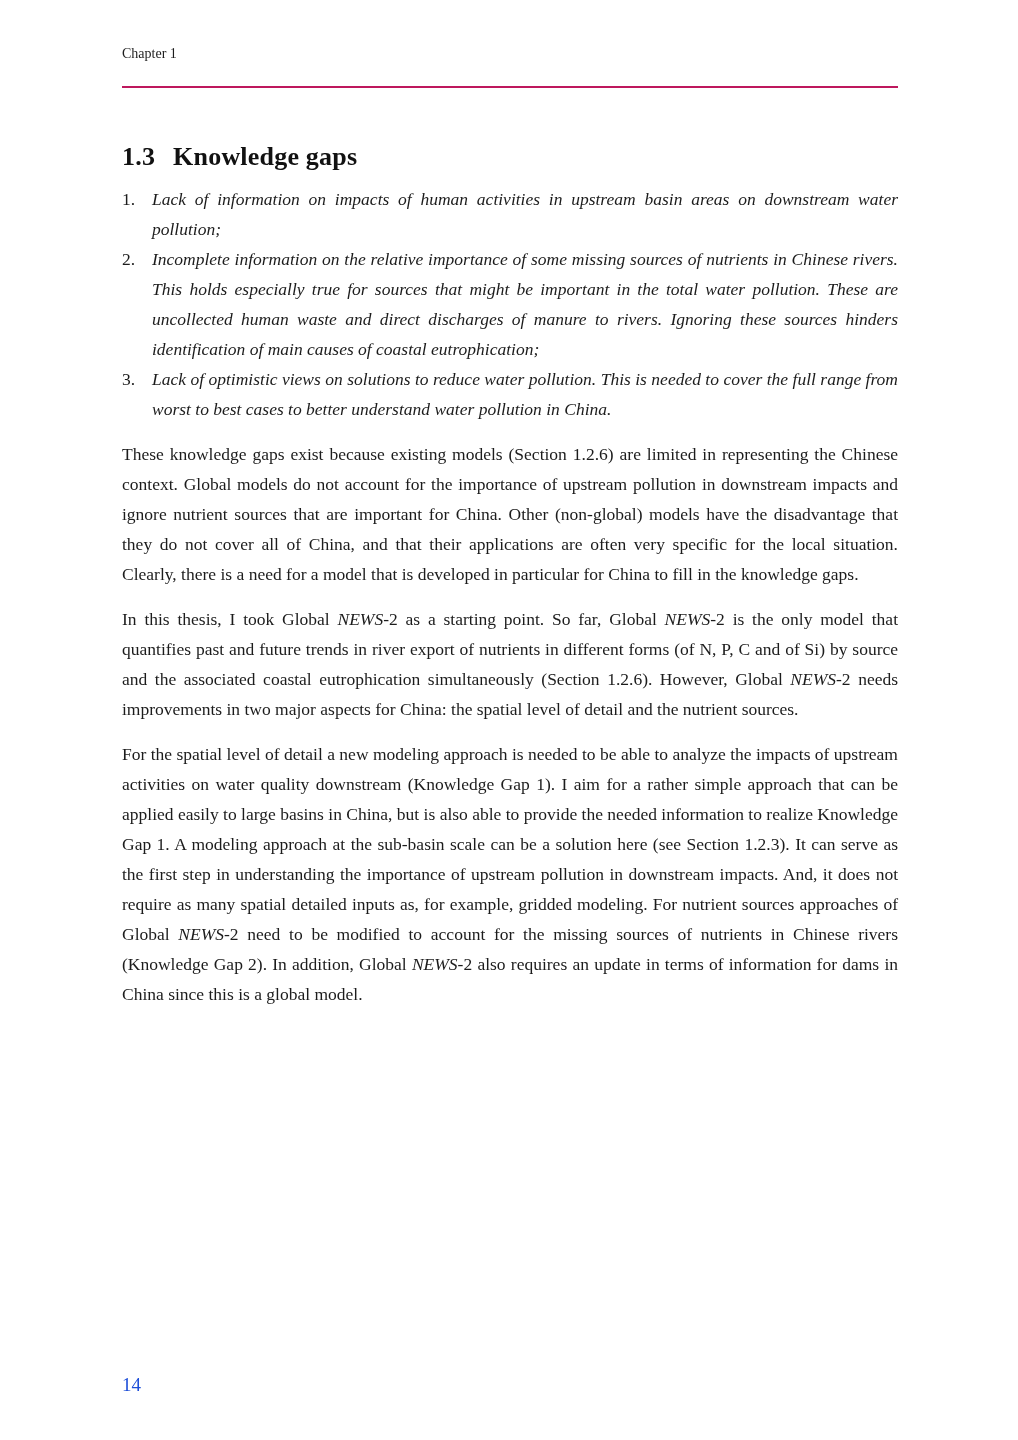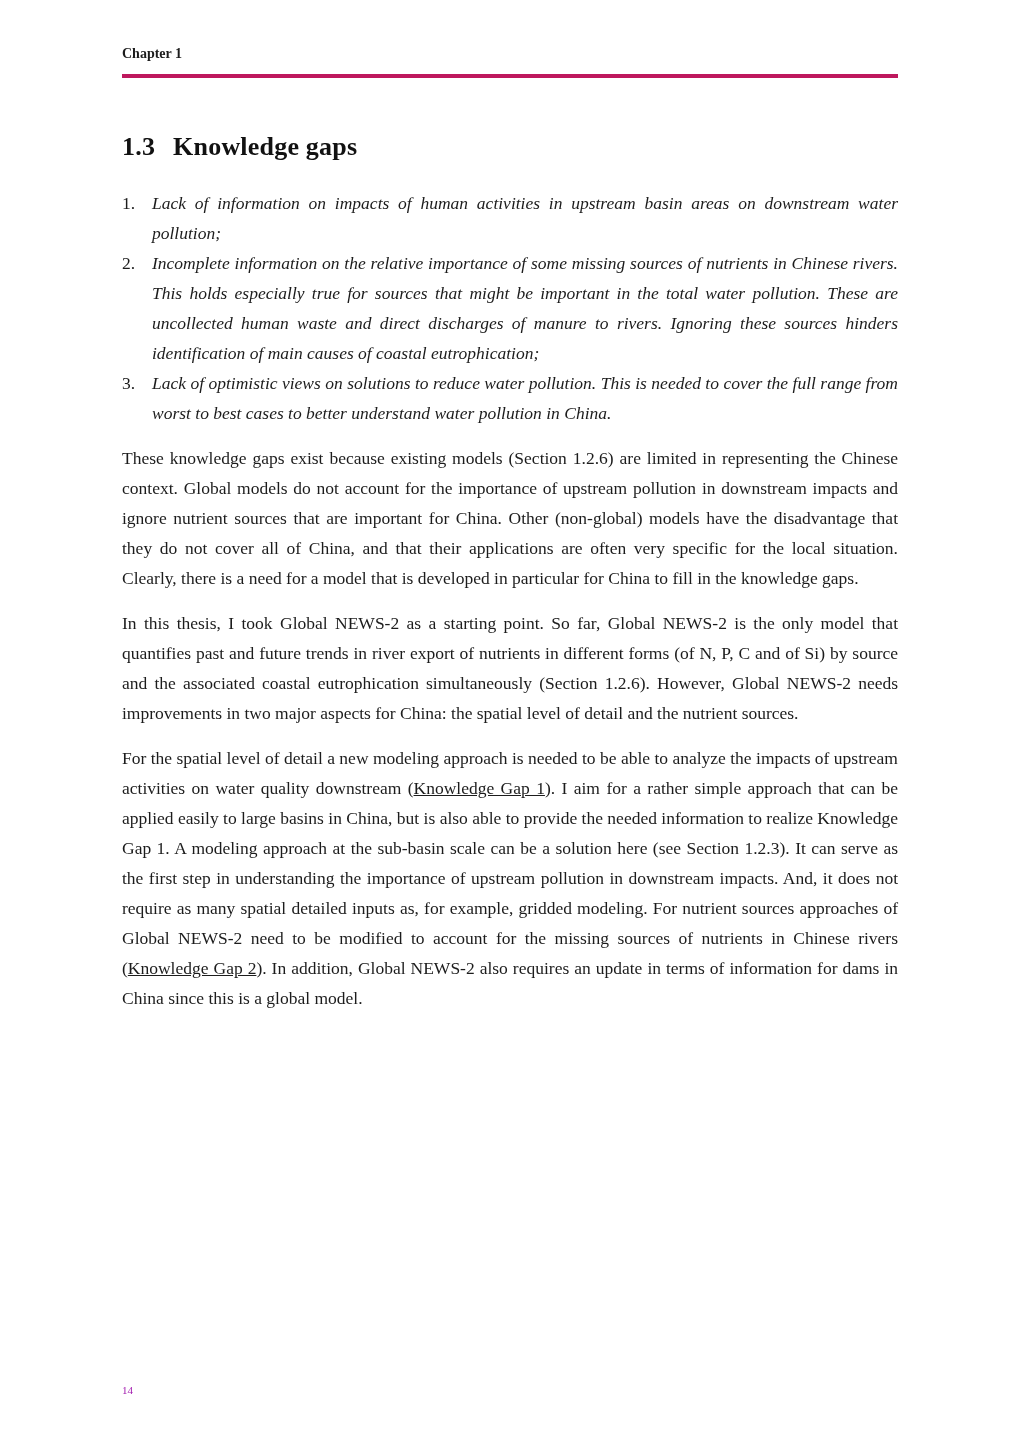--- a/index.html
+++ b/index.html
@@ -13,27 +13,27 @@
     height: 1440px;
     background: #ffffff;
     color: #1c1c1c;
     font-family: "Liberation Serif", "DejaVu Serif", serif;
     box-sizing: border-box;
     padding: 46px 120px 0 122px;
     overflow: hidden;
   }
   .running-header {
     font-size: 14px;
-    font-weight: bold;
+    font-weight: normal;
     color: #1c1c1c;
-    padding-bottom: 12px;
-    border-bottom: 4px solid #be185d;
+    padding-bottom: 24px;
+    border-bottom: 2px solid #be185d;
   }
   .section-heading {
-    margin: 54px 0 26px 0;
+    margin: 54px 0 12px 0;
     font-size: 26px;
     font-weight: bold;
     color: #111111;
     letter-spacing: 0.2px;
   }
   .heading-number {
     margin-right: 18px;
   }
   .body-copy {
     font-size: 17.5px;
@@ -55,31 +55,31 @@
   .gap-item .num {
     flex: 0 0 30px;
     text-align: left;
   }
   .gap-item .li-text {
     flex: 1 1 auto;
     text-align: justify;
     font-style: italic;
   }
   .run-italic {
+    font-style: italic;
     margin-top: 28px;
   }
   .run-underline {
-    text-decoration: underline;
   }
   .page-number {
     position: absolute;
     left: 122px;
     bottom: 44px;
-    font-size: 11px;
-    color: #a21caf;
+    font-size: 19px;
+    color: #1d4ed8;
   }
 </style>
 </head>
 <body>
 
 <div class="page">
 
   <header class="running-header">
     <span>Chapter 1</span>
   </header>

